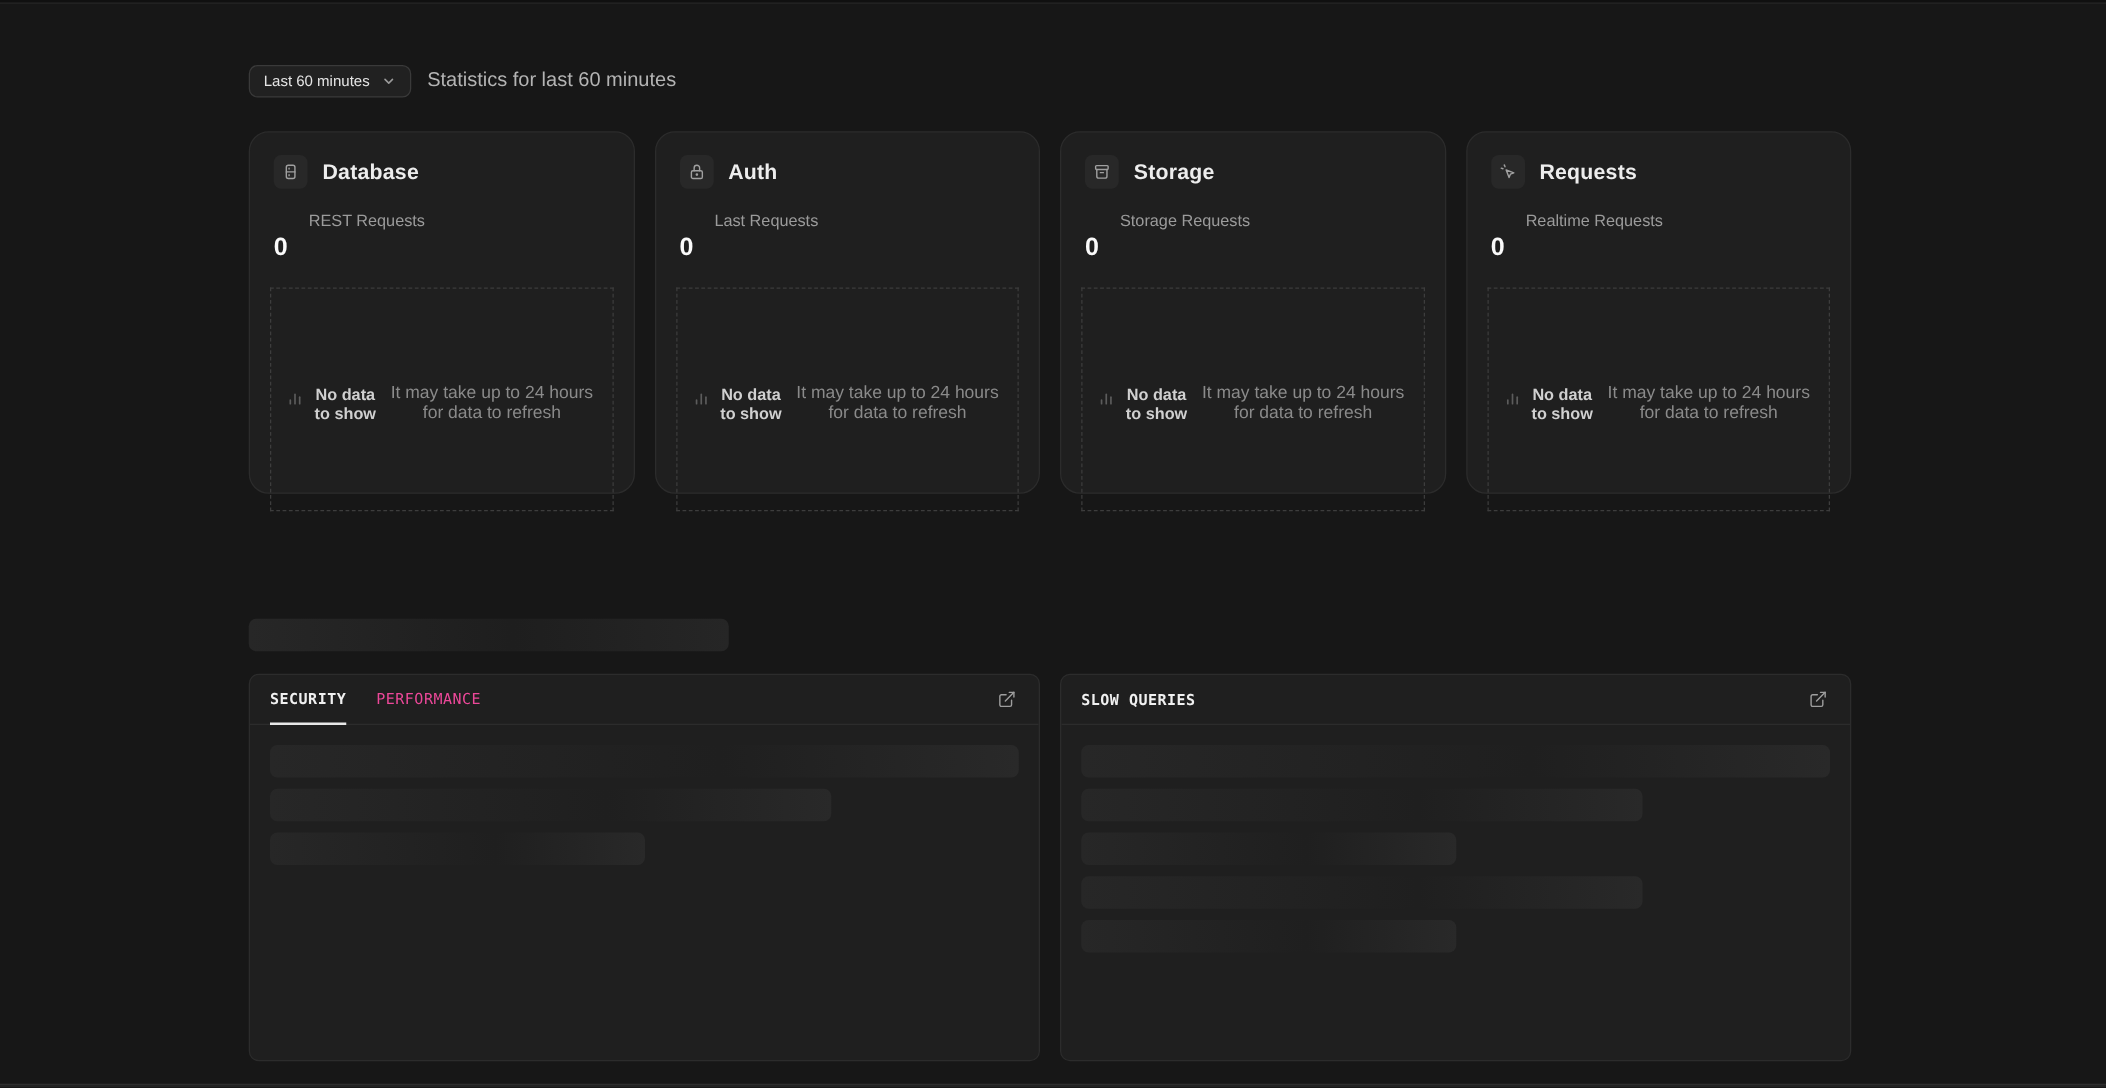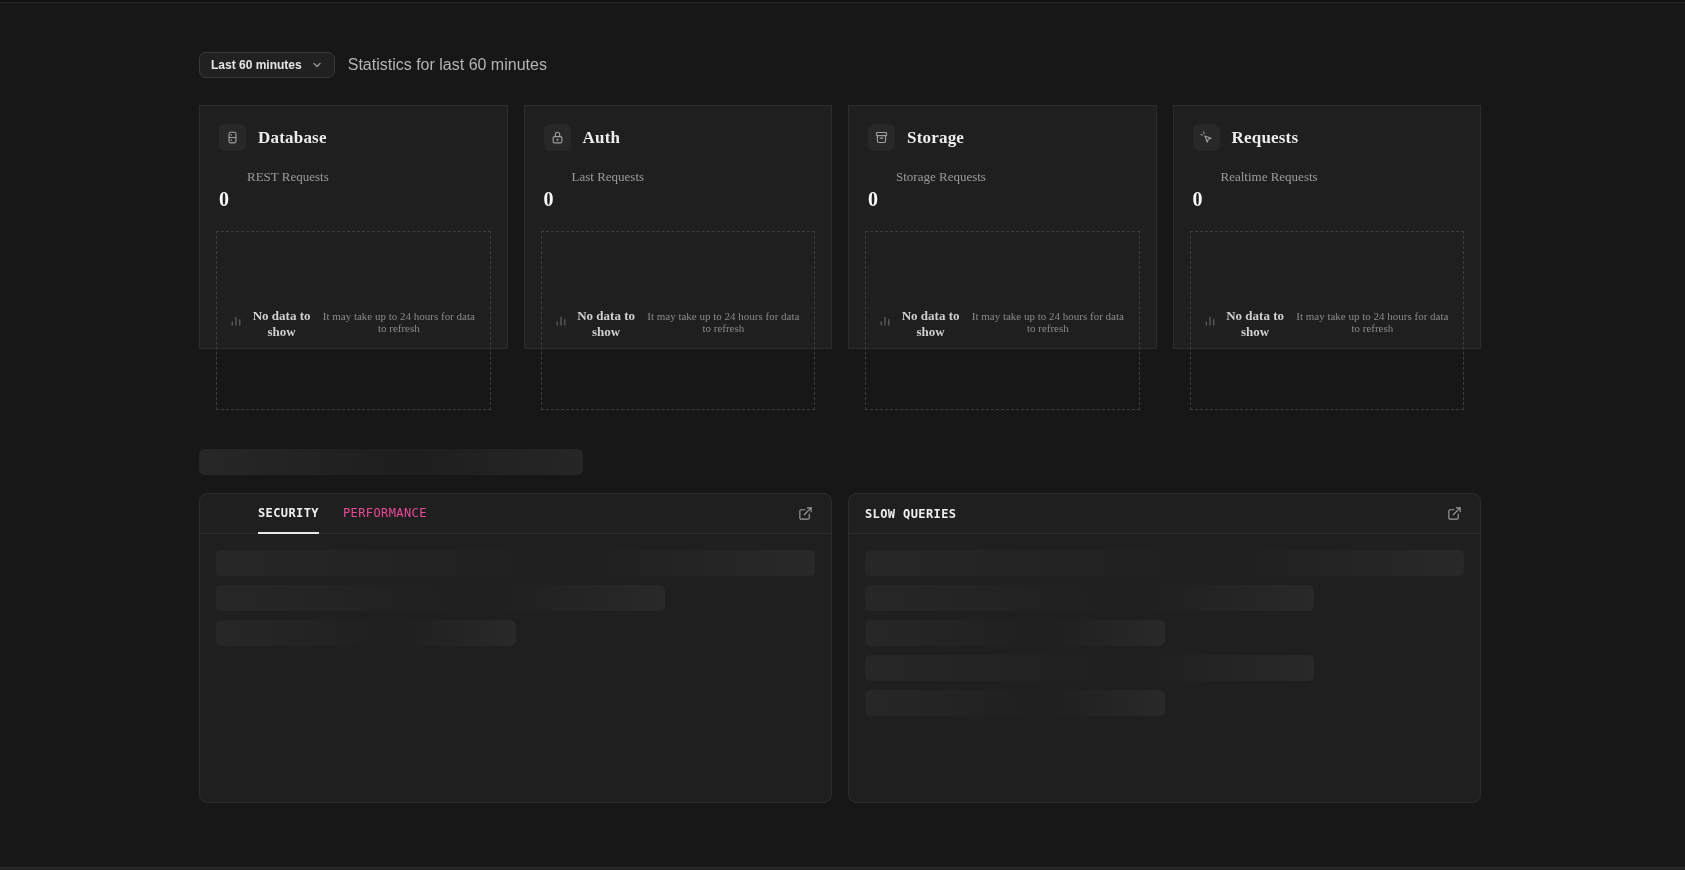--- a/index.html
+++ b/index.html
@@ -18,68 +18,68 @@
   }
   
   .top-strip{height:3px;background:#101010;border-bottom:1px solid #272727;}
   .content{width:1282px;margin-left:199px;}
 
   
   .toolbar{display:flex;align-items:center;margin-top:49px;height:26px;}
   .range-btn{
     display:inline-flex;align-items:center;gap:9px;height:26px;padding:0 11px;
     background:#212121;border:1px solid #3a3a3a;border-radius:7px;
-    color:#e6e6e6;font-size:12px;font-weight:700;cursor:pointer;
+    color:#e6e6e6;font-size:12px;font-weight:400;cursor:pointer;
     font-family:"Liberation Sans", sans-serif;
   }
   .range-btn svg{stroke:#9a9a9a;}
   .caption{margin-left:13px;font-size:16px;color:#b4b4b4;}
 
   
   .cards{display:grid;grid-template-columns:repeat(4,1fr);gap:16px;margin-top:27px;}
   .card{
-    background:var(--surface);border:1px solid var(--border);border-radius:0;
-    height:244px;padding:18px 16px 16px 16px;font-family:Liberation Serif, serif;
+    background:var(--surface);border:1px solid var(--border);border-radius:16px;
+    height:290px;padding:18px 16px 16px 16px;
   }
   .card-header{display:flex;align-items:center;gap:12px;padding:0 3px;}
   .icon-box{
     width:27px;height:27px;border-radius:6px;background:var(--surface-2);
     display:inline-flex;align-items:center;justify-content:center;flex:none;
   }
   .icon-box svg{stroke:var(--icon);}
   .card-title{font-size:17px;font-weight:700;color:var(--text-1);letter-spacing:.2px;}
   .metric-label{margin-top:18px;padding:0 3px;font-size:13px;color:var(--text-2);margin-left:28px;}
   .metric-value{margin-top:3px;padding:0 3px;font-size:20px;font-weight:600;color:#fafafa;}
   .empty-box{
     margin-top:20px;height:179px;border:1px dashed var(--border-dash);
     display:flex;flex-direction:row;align-items:center;justify-content:center;
     text-align:center;padding:0 10px;
   }
   .empty-icon svg{stroke:#5c5c5c;}
   .empty-title{margin-top:7px;font-size:13px;font-weight:600;color:#d0d0d0;}
-  .empty-subtitle{margin-top:2px;font-size:11px;color:#8a8a8a;text-align:center;}
+  .empty-subtitle{margin-top:2px;font-size:14px;color:#8a8a8a;text-align:center;}
 
   
   .skeleton-strip{
     margin-top:100px;width:384px;height:26px;border-radius:6px;
     background:linear-gradient(90deg,#272727 0%,#1e1e1e 55%,#262626 100%);
   }
 
   
   .panels{display:grid;grid-template-columns:repeat(2,1fr);gap:16px;margin-top:18px;}
   .panel{
     background:var(--surface);border:1px solid var(--border);border-radius:8px;
     height:310px;overflow:hidden;display:flex;flex-direction:column;
   }
   .panel-header{
     height:40px;flex:none;display:flex;align-items:stretch;justify-content:space-between;
     padding:0 16px;border-bottom:1px solid var(--border);
   }
   .mono{font-family:"DejaVu Sans Mono","Liberation Mono",monospace;font-size:12px;letter-spacing:.4px;}
-  .tabs{display:flex;gap:24px;margin-left:42px;}
+  .tabs{display:flex;gap:24px;}
   .tab{
     background:none;border:none;cursor:pointer;padding:0;
     display:flex;align-items:center;color:#ec4899;
     border-bottom:2px solid transparent;margin-bottom:-1px;
   }
   .tab.active{color:#f0f0f0;font-weight:700;border-bottom-color:#e8e8e8;}
   .panel-title{display:flex;align-items:center;color:#f0f0f0;font-weight:700;}
   .open-link{
     background:none;border:none;cursor:pointer;align-self:center;
     display:flex;align-items:center;padding:2px;

